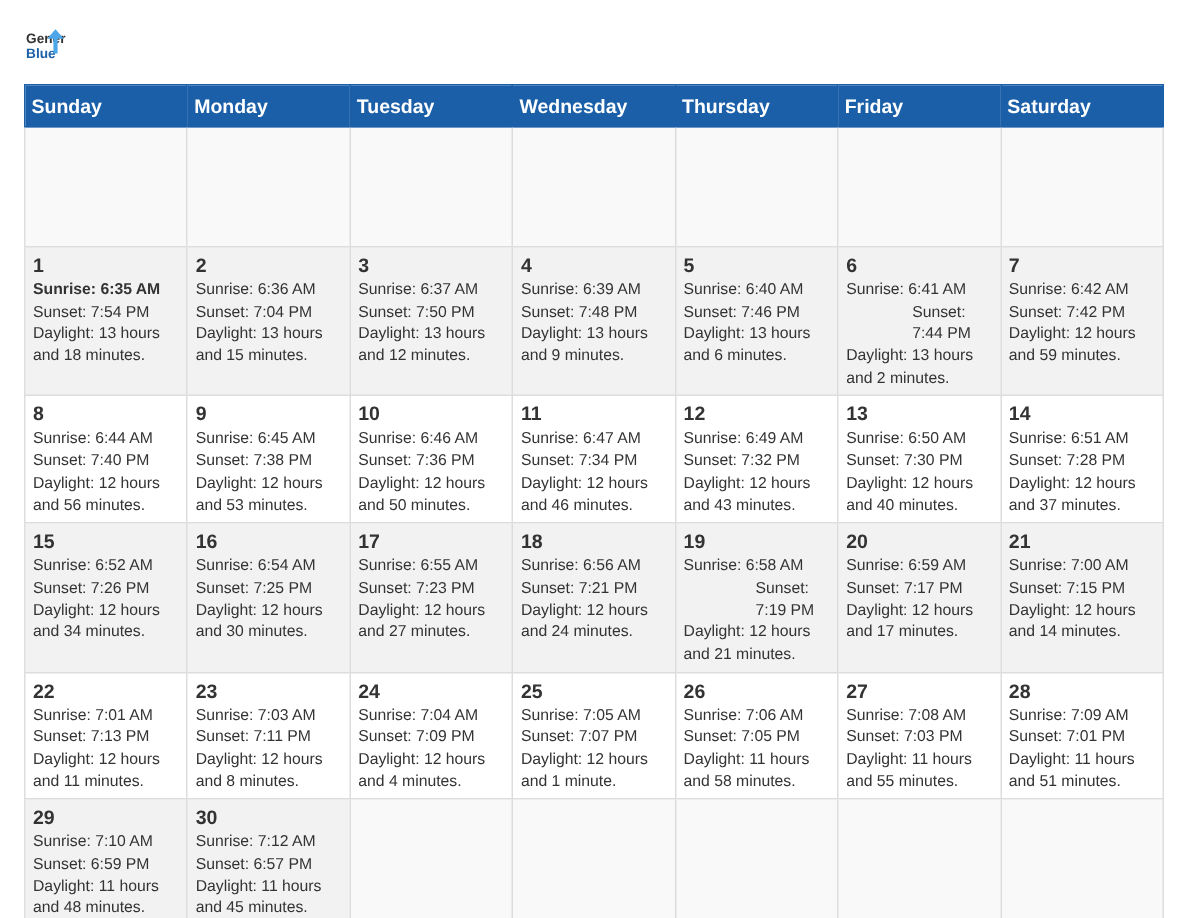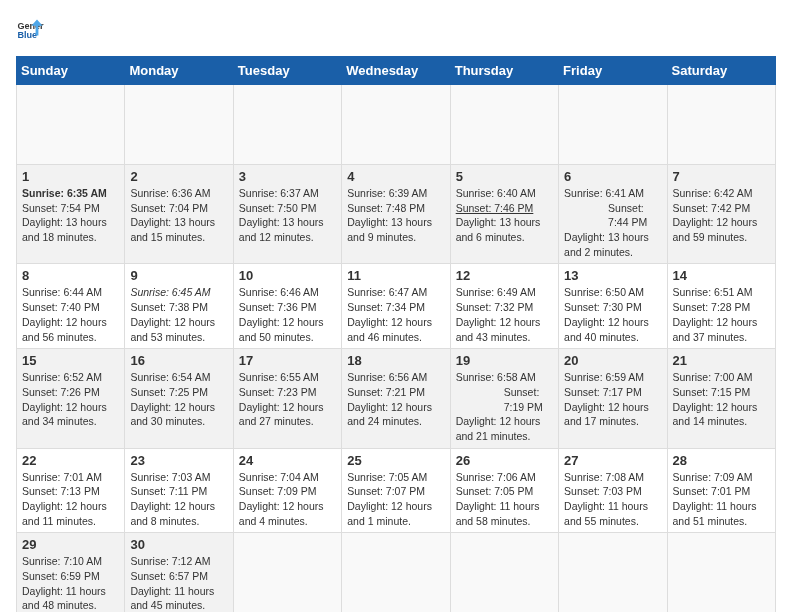--- a/index.html
+++ b/index.html
@@ -142,21 +142,21 @@
         <td>
           <span class="day-num">4</span>
           <span style="display: block; line-height: 1.4;">Sunrise: 6:39 AM</span>
           <span style="display: block; line-height: 1.4;">Sunset: 7:48 PM</span>
           <span style="display: block; line-height: 1.4;">Daylight: 13 hours</span>
           <span style="display: block; line-height: 1.4;">and 9 minutes.</span>
         </td>
         <td>
           <span class="day-num">5</span>
           <span style="display: block; line-height: 1.4;">Sunrise: 6:40 AM</span>
-          <span style="display: block; line-height: 1.4; text-decoration: underline;">Sunset: 7:46 PM</span>
+          <span style="display: block; line-height: 1.4;">Sunset: 7:46 PM</span>
           <span style="display: block; line-height: 1.4;">Daylight: 13 hours</span>
           <span style="display: block; line-height: 1.4;">and 6 minutes.</span>
         </td>
         <td>
           <span class="day-num">6</span>
           <span style="display: block; line-height: 1.4;">Sunrise: 6:41 AM</span>
           <span style="display: block; line-height: 1.4; margin-left: 44px;">Sunset: 7:44 PM</span>
           <span style="display: block; line-height: 1.4;">Daylight: 13 hours</span>
           <span style="display: block; line-height: 1.4;">and 2 minutes.</span>
         </td>
@@ -171,21 +171,21 @@
       <tr>
         <td>
           <span class="day-num">8</span>
           <span style="display: block; line-height: 1.4;">Sunrise: 6:44 AM</span>
           <span style="display: block; line-height: 1.4;">Sunset: 7:40 PM</span>
           <span style="display: block; line-height: 1.4;">Daylight: 12 hours</span>
           <span style="display: block; line-height: 1.4;">and 56 minutes.</span>
         </td>
         <td>
           <span class="day-num">9</span>
-          <span style="display: block; line-height: 1.4; font-style: italic;">Sunrise: 6:45 AM</span>
+          <span style="display: block; line-height: 1.4;">Sunrise: 6:45 AM</span>
           <span style="display: block; line-height: 1.4;">Sunset: 7:38 PM</span>
           <span style="display: block; line-height: 1.4;">Daylight: 12 hours</span>
           <span style="display: block; line-height: 1.4;">and 53 minutes.</span>
         </td>
         <td>
           <span class="day-num">10</span>
           <span style="display: block; line-height: 1.4;">Sunrise: 6:46 AM</span>
           <span style="display: block; line-height: 1.4;">Sunset: 7:36 PM</span>
           <span style="display: block; line-height: 1.4;">Daylight: 12 hours</span>
           <span style="display: block; line-height: 1.4;">and 50 minutes.</span>

